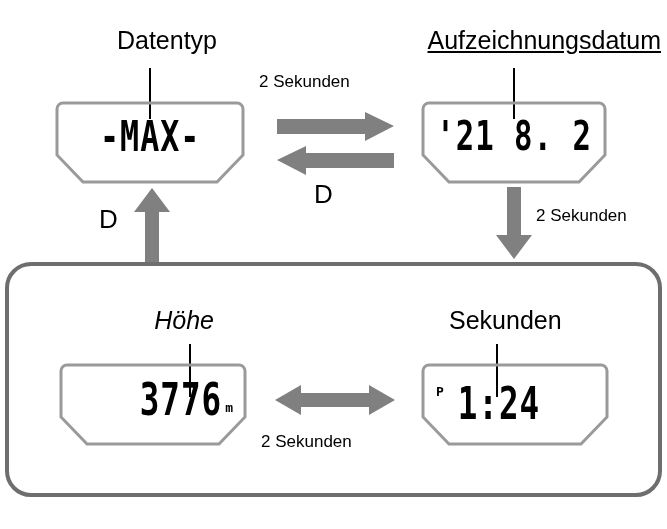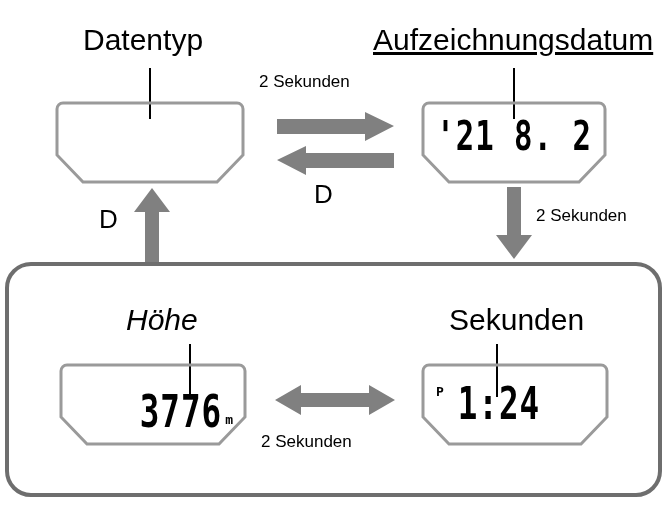--- a/index.html
+++ b/index.html
@@ -14,25 +14,25 @@
     overflow: hidden;
     font-family: "Liberation Sans", sans-serif;
     color: #000000;
   }
 
   
   .node { position: absolute; }
 
   
   .caption {
-    font-size: 30px;
+    font-size: 25px;
     font-weight: 400;
     color: #000;
     white-space: nowrap;
-    text-align: left;
+    text-align: right;
     line-height: 26px;
   }
 
   
   .tick {
     position: absolute;
     width: 2px;
     background: #000;
   }
 
@@ -100,20 +100,23 @@
 </head>
 <body>
 
 <div class="node caption" style="left:83px; top:27px; width:134px;">Datentyp</div>
 <div class="tick" style="left:149px; top:68px; height:51px;"></div>
 
 <div class="lcd" style="left:54px; top:100px; width:192px; height:85px;">
   <svg width="192" height="85" viewBox="0 0 192 85" aria-hidden="true">
     <path d="M 9 3 H 183 A 6 6 0 0 1 189 9 V 55 L 163 82 H 29 L 3 55 V 9 A 6 6 0 0 1 9 3 Z" fill="none" stroke="#9a9a9a" stroke-width="3"></path>
   </svg>
+  <div class="lcd-text" style="top:0; height:72px;">
+    <span class="seg" style="font-size:33px;">-MAX-</span>
+  </div>
 </div>
 
 <div class="node annot annot-d" style="left:99px; top:207px;">D</div>
 <div class="node arrow" style="left:132px; top:188px;">
   <svg width="40" height="78" viewBox="0 0 40 78">
     <path d="M 20 0 L 38 24 L 27 24 L 27 78 L 13 78 L 13 24 L 2 24 Z" fill="#808080"></path>
   </svg>
 </div>
 
 <div class="node annot" style="left:259px; top:70px;">2 Sekunden</div>
@@ -153,21 +156,21 @@
 
 <div class="group-frame" style="left:5px; top:262px; width:657px; height:235px;"></div>
 
 <div class="node caption" style="left:126px; top:307px; width:88px;font-style:italic;">Höhe</div>
 <div class="tick" style="left:189px; top:344px; height:53px;"></div>
 
 <div class="lcd" style="left:58px; top:362px; width:190px; height:85px;">
   <svg width="190" height="85" viewBox="0 0 190 85" aria-hidden="true">
     <path d="M 9 3 H 181 A 6 6 0 0 1 187 9 V 55 L 161 82 H 29 L 3 55 V 9 A 6 6 0 0 1 9 3 Z" fill="none" stroke="#9a9a9a" stroke-width="3"></path>
   </svg>
-  <div class="lcd-text" style="top:12px; height:76px; justify-content:flex-end; padding-right:14px; box-sizing:border-box;">
+  <div class="lcd-text" style="top:0; height:76px; justify-content:flex-end; padding-right:14px; box-sizing:border-box;">
     <span class="seg" style="font-size:34px;">3776</span>
       <span class="unit">m</span>
   </div>
 </div>
 
 <div class="node arrow" style="left:275px; top:383px;">
   <svg width="120" height="34" viewBox="0 0 120 34">
     <path d="M 0 17 L 26 2 L 26 10 L 94 10 L 94 2 L 120 17 L 94 32 L 94 24 L 26 24 L 26 32 Z" fill="#808080"></path>
   </svg>
 </div>

